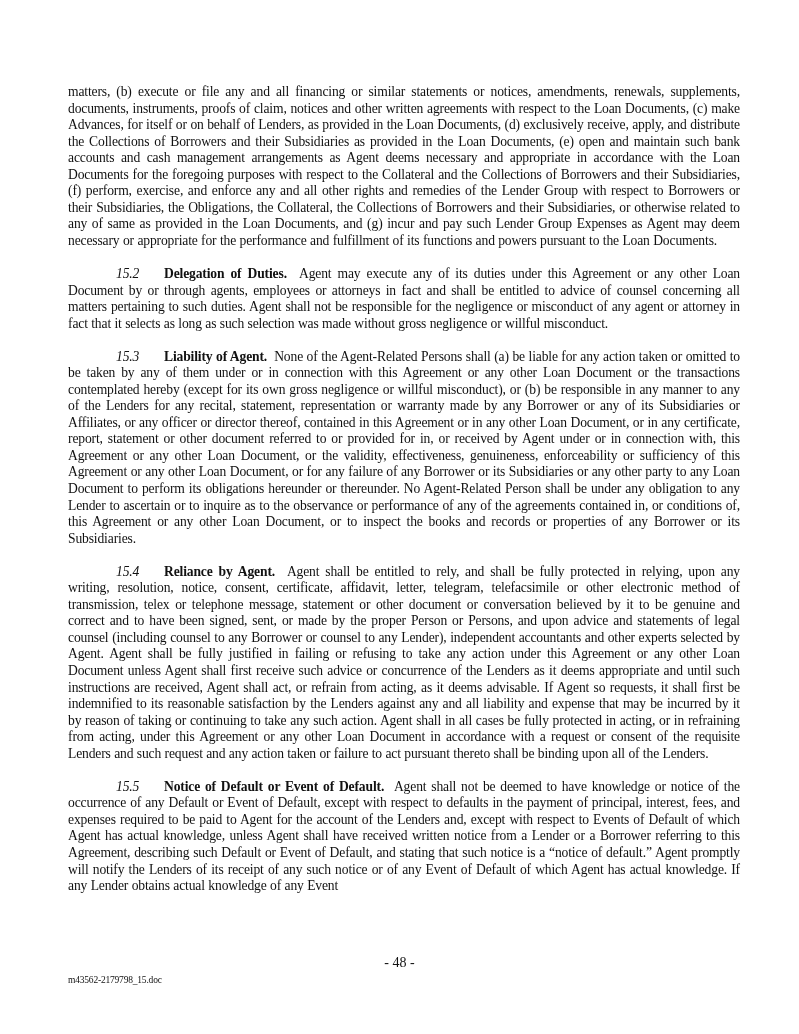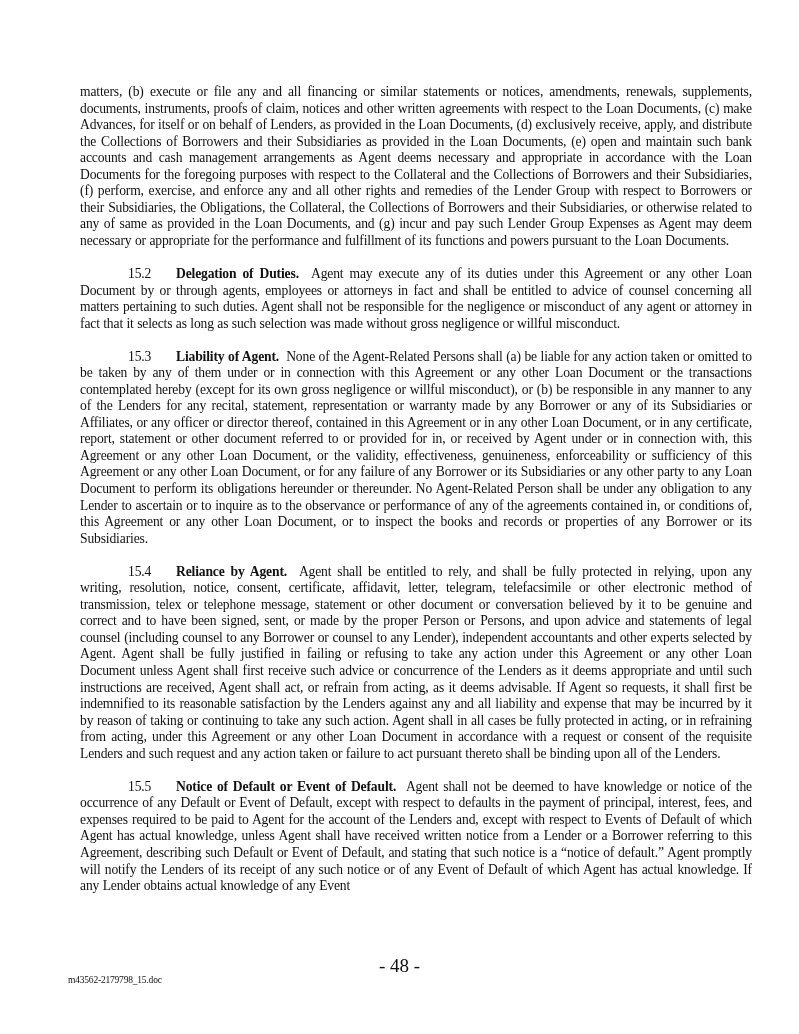--- a/index.html
+++ b/index.html
@@ -13,48 +13,48 @@
       position: relative;
       overflow: hidden;
       font-family: "Liberation Serif", "DejaVu Serif", serif;
       color: #111111;
     }
     .page {
       position: absolute;
       left: 68px;
       top: 84px;
       width: 672px;
-      margin-left: 12px;
     }
     .para {
       font-size: 13.6px;
       line-height: 16.55px;
       text-align: justify;
       margin: 0 0 16.5px 0;
       letter-spacing: -0.15px;
       word-spacing: 0.2px;
     }
     .indent {
       display: inline-block;
       width: 48px;
     }
     .secnum {
       display: inline-block;
       width: 48px;
+      font-style: italic;
     }
     .heading {
       font-weight: bold;
     }
     .footer-page {
       position: absolute;
       left: 0;
       width: 799px;
       top: 955px;
       text-align: center;
-      font-size: 19px;
+      font-size: 14px;
     }
     .footer-doc {
       position: absolute;
       left: 68px;
       top: 975px;
       font-size: 9.5px;
       letter-spacing: -0.2px;
       text-align: right;
     }
   </style>

